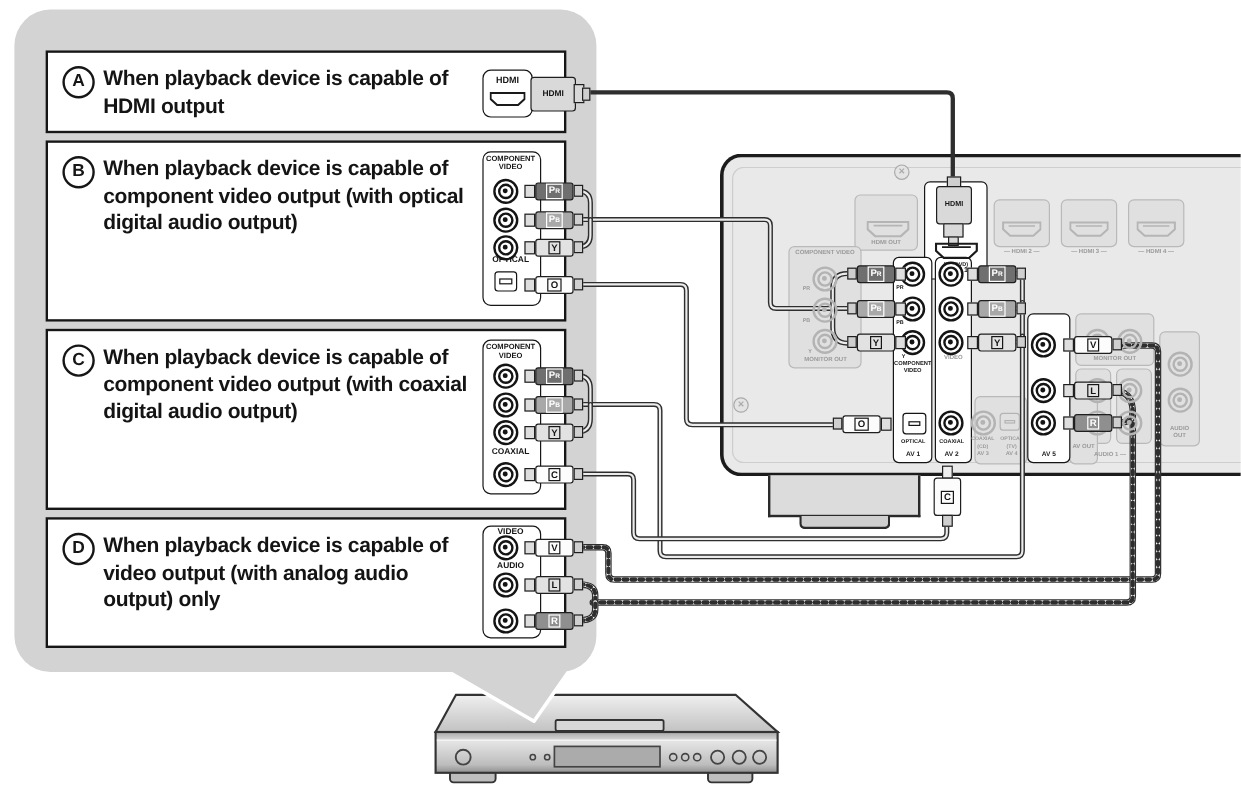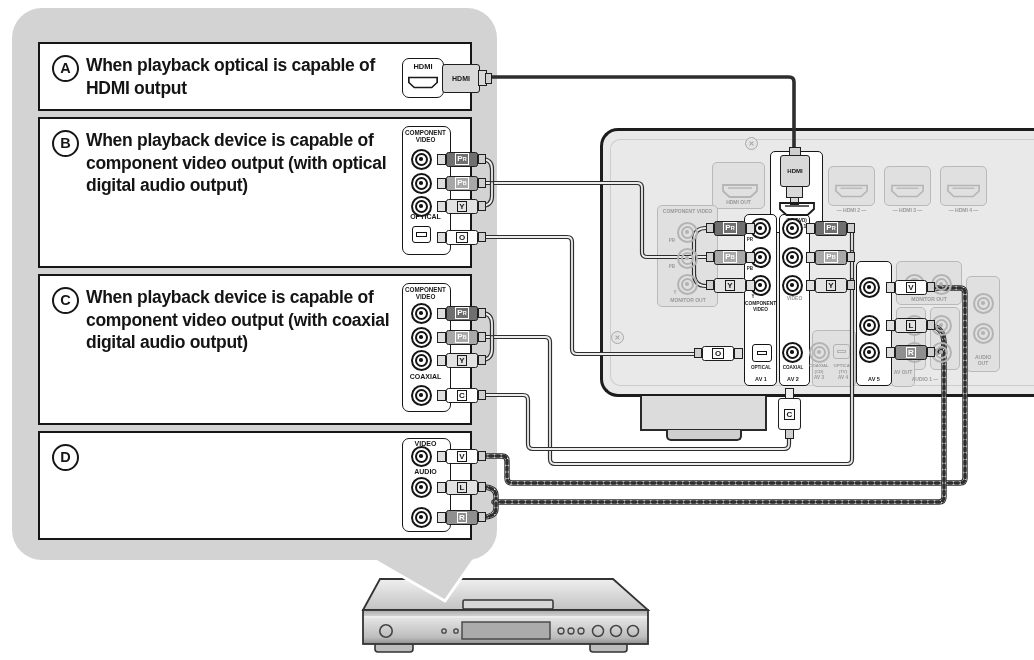--- a/index.html
+++ b/index.html
@@ -113,23 +113,24 @@
   <div class="cbox" style="left:38px;top:42px;width:430px;height:65px"></div>
   <div class="cbox" style="left:38px;top:117px;width:430px;height:147px"></div>
   <div class="cbox" style="left:38px;top:274px;width:430px;height:147px"></div>
   <div class="cbox" style="left:38px;top:431px;width:430px;height:105px"></div>
 
   <div class="letter" style="left:52px;top:55px">A</div>
   <div class="letter" style="left:52px;top:130px">B</div>
   <div class="letter" style="left:52px;top:287px">C</div>
   <div class="letter" style="left:52px;top:444px">D</div>
 
-  <div class="ctext" style="left:86px;top:54px">When playback optical is capable of HDMI output</div>
+  <div class="ctext" style="left:86px;top:54px">When playback device is capable of HDMI output</div>
   <div class="ctext" style="left:86px;top:129px">When playback device is capable of component video output (with optical digital audio output)</div>
   <div class="ctext" style="left:86px;top:286px">When playback device is capable of component video output (with coaxial digital audio output)</div>
+  <div class="ctext" style="left:86px;top:443px">When playback device is capable of video output (with analog audio output) only</div>
 
   <div class="panel" style="left:402px;top:58px;width:40px;height:38px">
     <div class="phdr" style="left:0;top:5px;width:100%;font-size:7.5px">HDMI</div>
     <svg style="position:absolute;left:5px;top:17px" width="30" height="13" viewBox="0 0 36 14">
       <path d="M1,1 H35 V7 L28.5,13 H7.5 L1,7 Z" fill="none" stroke="#1a1a1a" stroke-width="2"></path>
     </svg>
   </div>
 
   <div class="panel" style="left:402px;top:126px;width:47px;height:127px"></div>
   <div class="phdr" style="left:403px;top:130px;width:45px">COMPONENT VIDEO</div>

